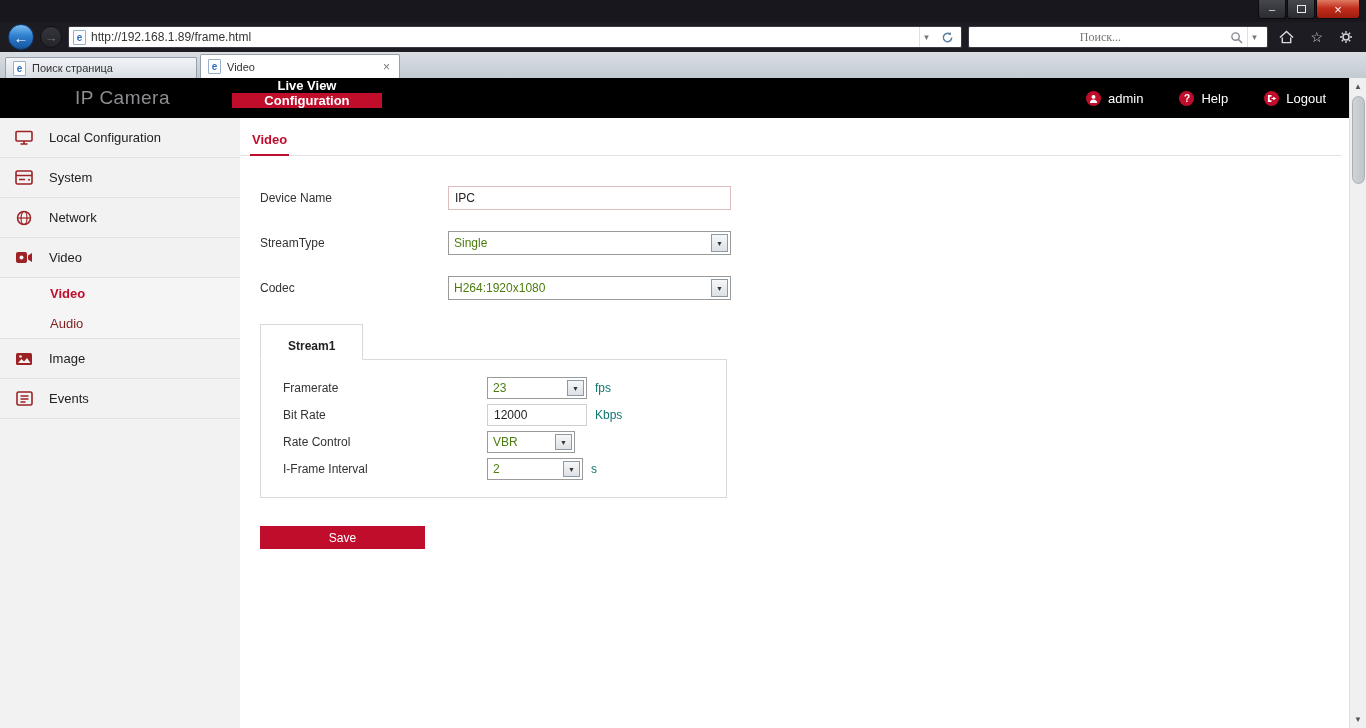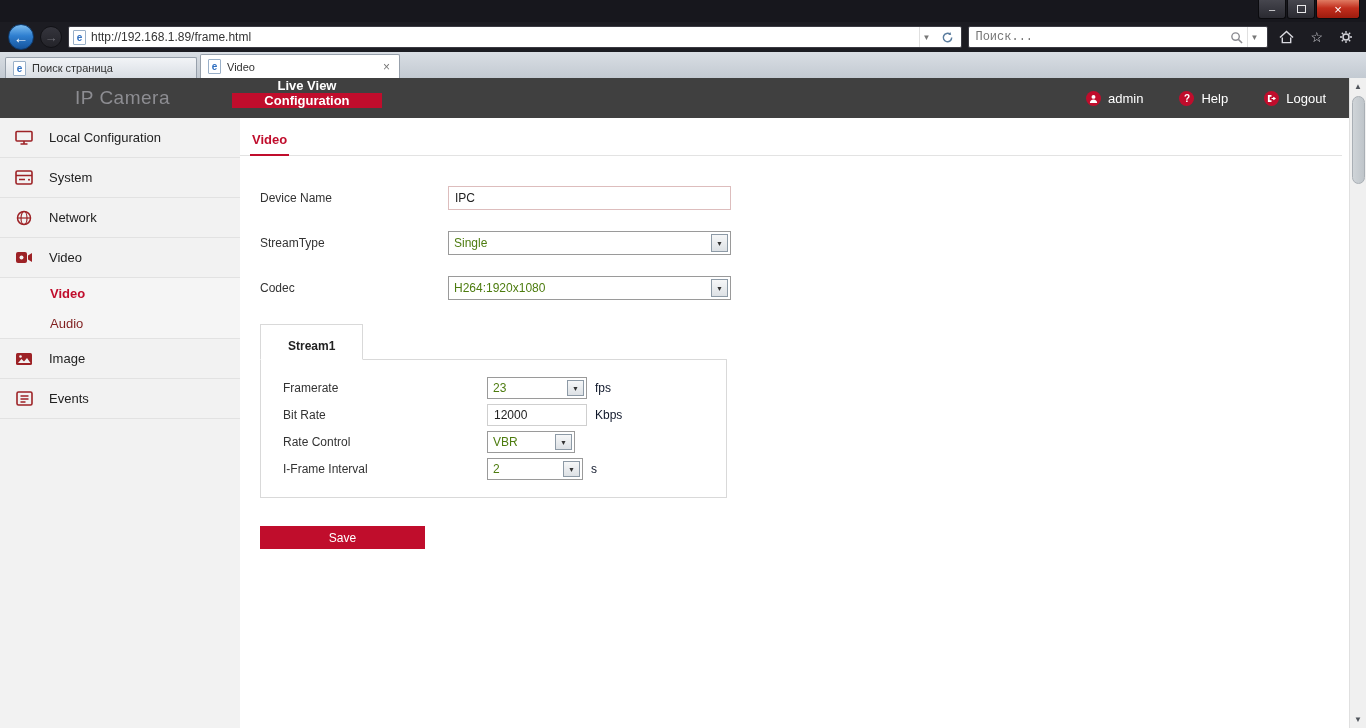--- a/index.html
+++ b/index.html
@@ -16,35 +16,35 @@
 
   .navbar { height:30px; background:#1c1c22; display:flex; align-items:center; padding:0 8px; gap:6px; }
   .nav-circle { border-radius:50%; display:flex; align-items:center; justify-content:center; flex:none; }
   .back-btn { width:26px; height:26px; background:linear-gradient(#7cbdf0,#2f7fd0 45%,#15549c); border:1px solid #0d3a6e; color:#fff; font-size:15px; }
   .fwd-btn { width:22px; height:22px; background:linear-gradient(#35353d,#232329); border:1px solid #121216; color:#6d6d76; font-size:13px; }
   .address-field { flex:1; height:22px; background:#fff; border:1px solid #3a3a42; border-radius:2px; display:flex; align-items:center; padding:0 4px; gap:5px; }
   .addr-url { flex:1; color:#333; font-size:12px; white-space:nowrap; overflow:hidden; }
   .addr-dd { color:#777; font-size:8px; padding:0 3px; border-left:1px solid #e0e0e0; height:100%; display:flex; align-items:center; }
   .addr-refresh { padding:0 3px; display:flex; align-items:center; }
   .search-field { width:300px; height:22px; background:#fff; border:1px solid #3a3a42; border-radius:2px; display:flex; align-items:center; padding:0 6px; gap:4px; }
-  .search-input { flex:1; border:none; outline:none; font-family:Liberation Mono, monospace; font-size:12px; color:#555; background:transparent; }
+  .search-input { flex:1; border:none; outline:none; font-family:Liberation Serif, serif; font-size:12px; color:#555; background:transparent;text-align:center; }
   .chrome-icon { color:#d8d8de; font-size:14px; padding:0 5px; display:flex; align-items:center; }
   .favicon { width:13px; height:15px; background:#fff; border:1px solid #9ab0c8; border-radius:1px; color:#2f6fc0; font-size:10px; font-weight:bold;
              display:flex; align-items:center; justify-content:center; flex:none; }
 
   .tabbar { height:26px; background:linear-gradient(#d9dee4,#c3cad2); display:flex; align-items:flex-end; padding-left:5px; }
   .tab { height:21px; width:192px; display:flex; align-items:center; gap:6px; padding:0 7px; margin-right:3px;
          background:linear-gradient(#f2f4f7,#d9dee4); border:1px solid #97a0ab; border-bottom:none; border-radius:2px 2px 0 0; font-size:11px; color:#333; }
   .tab.active { height:24px; width:200px; background:#fff; }
   .tab-label { flex:1; white-space:nowrap; overflow:hidden; }
   .tab-close { color:#777; font-size:12px; padding:0 2px; }
 
   
   .app { position:relative; height:650px; }
-  .app-header { height:40px; background:#404040; display:flex; align-items:center; padding-right:40px; }
+  .app-header { height:40px; background:#000000; display:flex; align-items:center; padding-right:40px; }
   .logo { margin-left:75px; font-size:19px; color:#8d8d92; letter-spacing:0.5px; white-space:nowrap; }
   .top-nav { display:flex; height:100%; margin-left:62px;flex-direction:column; }
   .top-nav-item { width:150px; display:flex; align-items:center; justify-content:center; color:#fff; font-weight:bold; font-size:13px; cursor:default; }
   .top-nav-item.active { background:var(--accent,#c00d2c); }
   .header-right { margin-left:auto; display:flex; align-items:center; gap:36px; color:#fff; font-size:13px; }
   .hdr-link { display:flex; align-items:center; gap:7px; }
   .red-circle { width:15px; height:15px; border-radius:50%; background:var(--accent,#c00d2c); color:#fff; font-size:10px; font-weight:bold;
                 display:flex; align-items:center; justify-content:center; flex:none; }
 
   .app-body { display:flex; height:610px; }
@@ -75,21 +75,21 @@
   .select-arrow { width:17px; height:18px; margin-right:2px; border:1px solid #8d9aa6; background:linear-gradient(#f6f7f8,#dde1e5);
                   display:flex; align-items:center; justify-content:center; font-size:7px; color:#333; flex:none; }
   .fake-select.small .select-arrow { height:16px; }
 
   .stream-block { margin-top:24px; }
   .stream-tab { display:inline-block; margin-left:20px; position:relative; z-index:2; background:#fff; border:1px solid #d9d9d9; border-bottom:1px solid #fff;
                 padding:14px 27px 6px; font-weight:bold; font-size:12px; margin-bottom:-1px; }
   .stream-panel { margin-left:20px; width:467px; border:1px solid #d9d9d9; padding:17px 0 12px 22px; }
   .stream-row { display:flex; align-items:center; margin-bottom:5px; }
   .stream-label { width:204px; font-size:12px; color:#333; flex:none; }
-  .unit { margin-left:8px; font-size:12px; color:#0f172a; }
+  .unit { margin-left:8px; font-size:12px; color:#0f766e; }
   .bitrate-input { height:22px; }
 
   .save-btn { display:block; margin:28px 0 0 20px; width:165px; height:23px; background:var(--accent,#c00d2c); color:#fff; border:none;
               font-family:"Liberation Sans",sans-serif; font-size:12px; cursor:pointer; }
 
   
   .vscroll { position:absolute; top:0; right:0; width:17px; height:100%; background:#f0f0f0; border-left:1px solid #e0e0e0; z-index:5; }
   .scroll-btn { height:17px; display:flex; align-items:center; justify-content:center; font-size:8px; color:#50555c; background:#f0f0f0; }
   .scroll-btn.bottom { position:absolute; bottom:0; left:0; right:0; }
   .scroll-thumb { position:absolute; top:18px; left:2px; width:13px; height:88px; background:linear-gradient(90deg,#cfd4d8,#bfc5ca); border:1px solid #a9afb5; border-radius:7px; }

